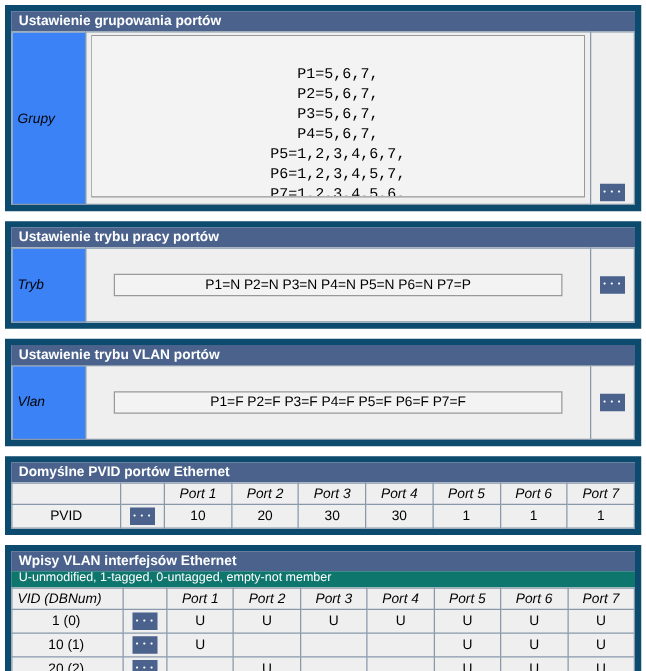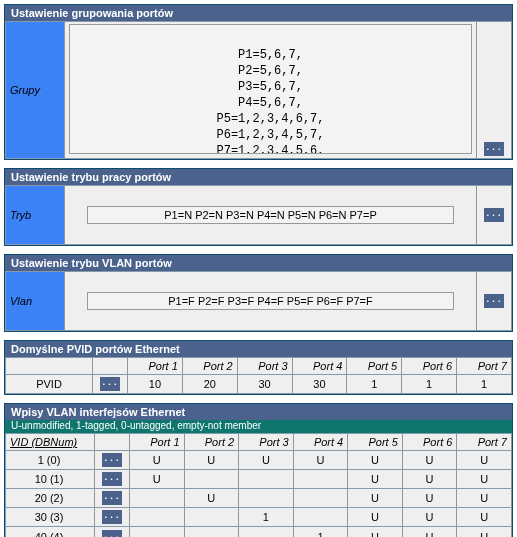--- a/index.html
+++ b/index.html
@@ -6,21 +6,21 @@
     margin: 0;
     padding: 4px;
     background: #ffffff;
     font-family: Verdana, Arial, sans-serif;
     font-size: 11px;
     color: #000;
     width: 517px;
     box-sizing: border-box;
   }
   .panel {
-    border: 1px solid #0c4a6e;
+    border: 5px solid #0c4a6e;
     margin-bottom: 8px;
   }
   .panel-header {
     background: #4a628c;
     color: #ffffff;
     font-weight: bold;
     padding: 2px 6px;
     font-size: 11px;
   }
   .panel-sub {
@@ -36,21 +36,21 @@
   }
   table.inner td, table.inner th {
     border: 1px solid #8899aa;
     padding: 2px 4px;
     font-size: 11px;
     vertical-align: middle;
   }
   table.inner th {
     font-weight: normal;
     font-style: italic;
-    text-align: right;
+    text-align: center;
     background: #efefef;
   }
   .label-cell {
     font-style: italic;
     width: 50px;
     background: #3b82f6;
   }
   .textarea-cell {
     padding: 3px;
     position: relative;
@@ -102,21 +102,21 @@
   .pvid-table td, .pvid-table th,
   .vlan-table td, .vlan-table th {
     text-align: center;
   }
   .pvid-label, .vid-label {
     text-align: center !important;
     font-style: normal;
     margin-top: 44px;
   }
   .vlan-table .vid-col { width: 78px; padding-right: 6px;}
-  .vlan-table th:first-child { text-align: left; text-decoration: underline; }
+  .vlan-table th:first-child { text-align: left; }
 </style>
 </head>
 <body>
 
 <div class="panel">
   <div class="panel-header">Ustawienie grupowania portów</div>
   <table class="inner">
     <tbody>
         <tr>
       <td class="label-cell">Grupy</td>

